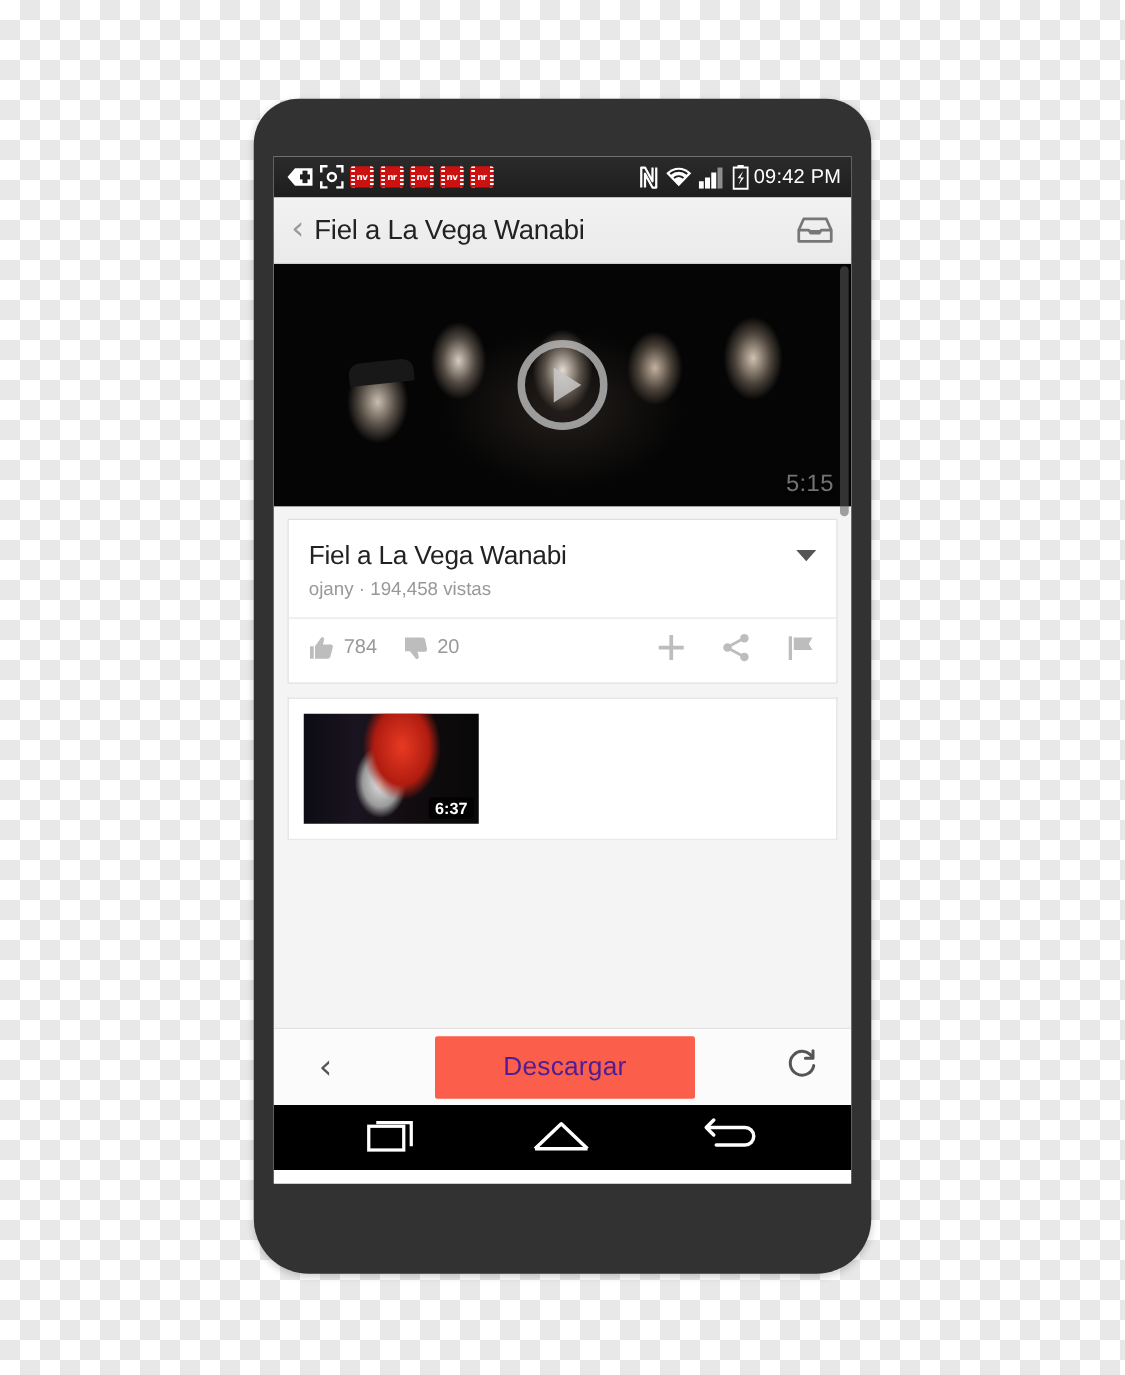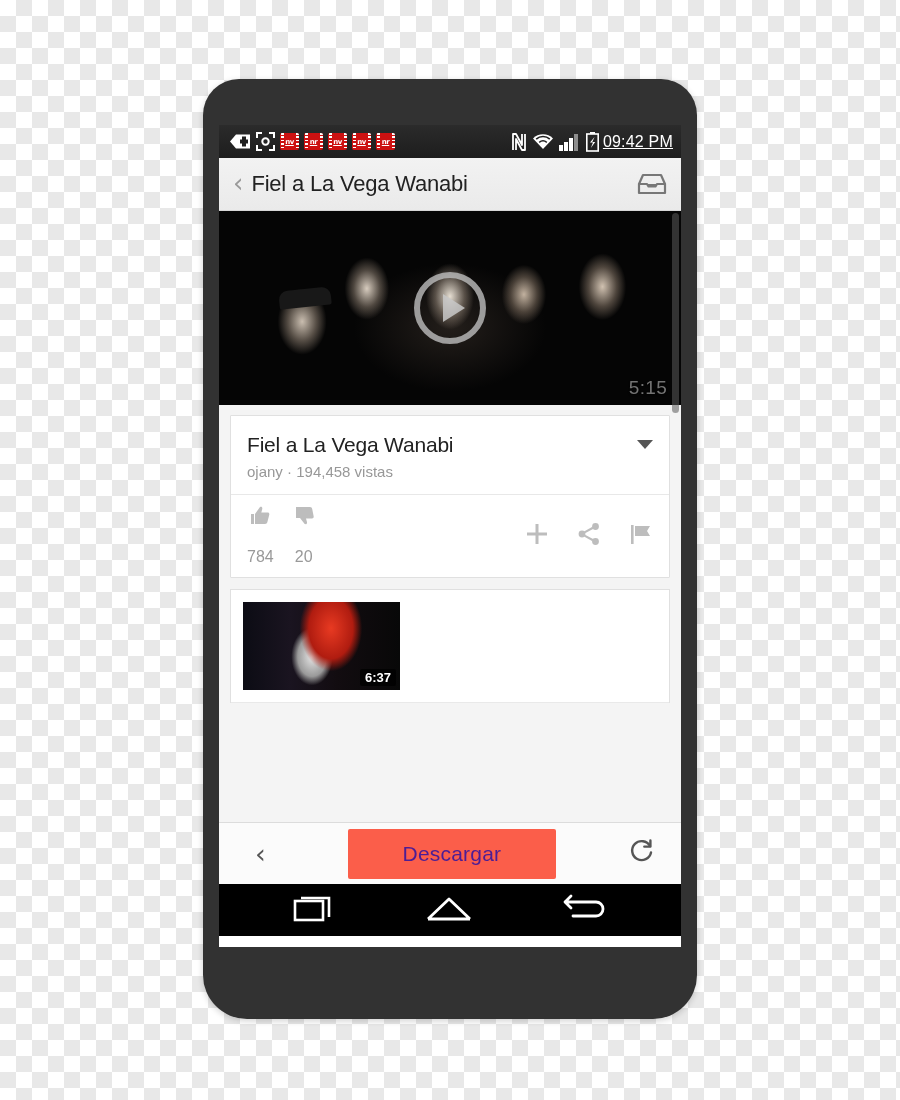--- a/index.html
+++ b/index.html
@@ -44,21 +44,20 @@
   
   .status-bar {
     height: 33px;
     background: #1f1f1f;
     background: linear-gradient(to bottom, #2b2b2b 0%, #1d1d1d 100%);
     display: flex;
     align-items: center;
     padding: 0 8px 0 10px;
     box-sizing: border-box;
     color: #fff;
-    text-decoration: underline;
   }
   .status-left { display: flex; align-items: center; gap: 5px; flex: 0 0 auto; }
   .status-right { display: flex; align-items: center; gap: 5px; margin-left: auto; }
   .sb-icon { display: inline-flex; align-items: center; justify-content: center; }
   .movie-badge {
     width: 19px; height: 17px;
     background: #cc1111;
     border-radius: 2px;
     display: inline-flex; align-items: center; justify-content: center;
     font-size: 7px; color: #fff; font-weight: bold;
@@ -232,39 +231,39 @@
     font-size: 15px;
     color: #989898;
     padding: 6px 16px 14px 16px;
   }
   .action-row {
     border-top: 1px solid #e8e8e8;
     display: flex;
     align-items: center;
     padding: 11px 16px;
   }
-  .act { display: flex; align-items: center; gap: 19px; margin-right: 20px; flex-direction: column; }
+  .act { display: flex; gap: 8px; margin-right: 20px; }
   .act-count { font-size: 16px; color: #999; }
   .act-right { margin-left: auto; display: flex; align-items: center; gap: 28px; }
 
   
   .related {
     background: #fff;
     border: 1px solid #e0e0e0;
     border-bottom: none;
     margin: 11px 11px 0 11px;
   }
   .rel-item {
     display: flex;
     padding: 12px 12px 12px 12px;
     border-bottom: 1px solid #e9e9e9;
   }
   .rel-thumb {
     position: relative;
-    width: 157px; height: 88px;
+    width: 140px; height: 88px;
     flex: 0 0 auto;
     margin-right: 14px;
     background: #111;
     overflow: hidden;
   }
   .rel-thumb .dur {
     position: absolute;
     right: 4px; bottom: 4px;
     background: rgba(0,0,0,0.78);
     color: #fff;

